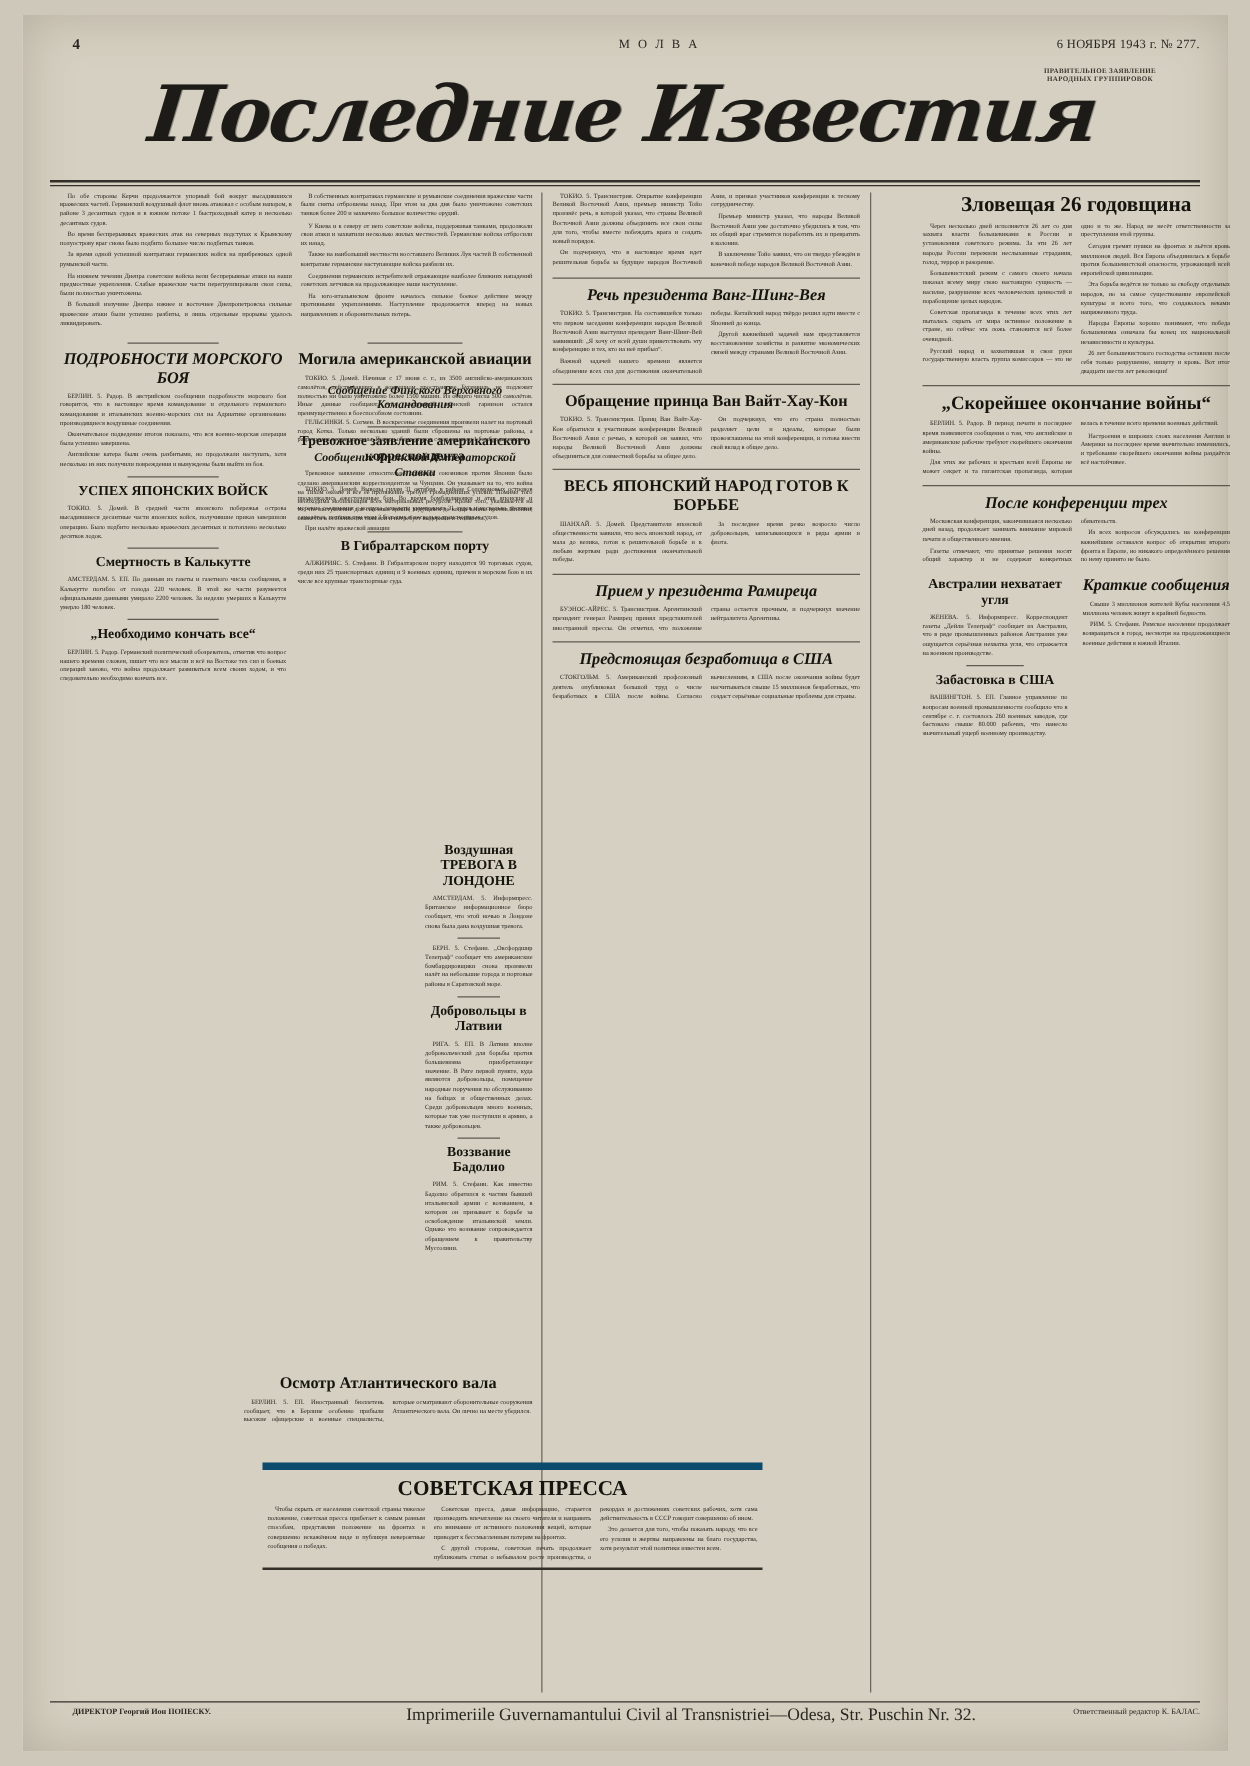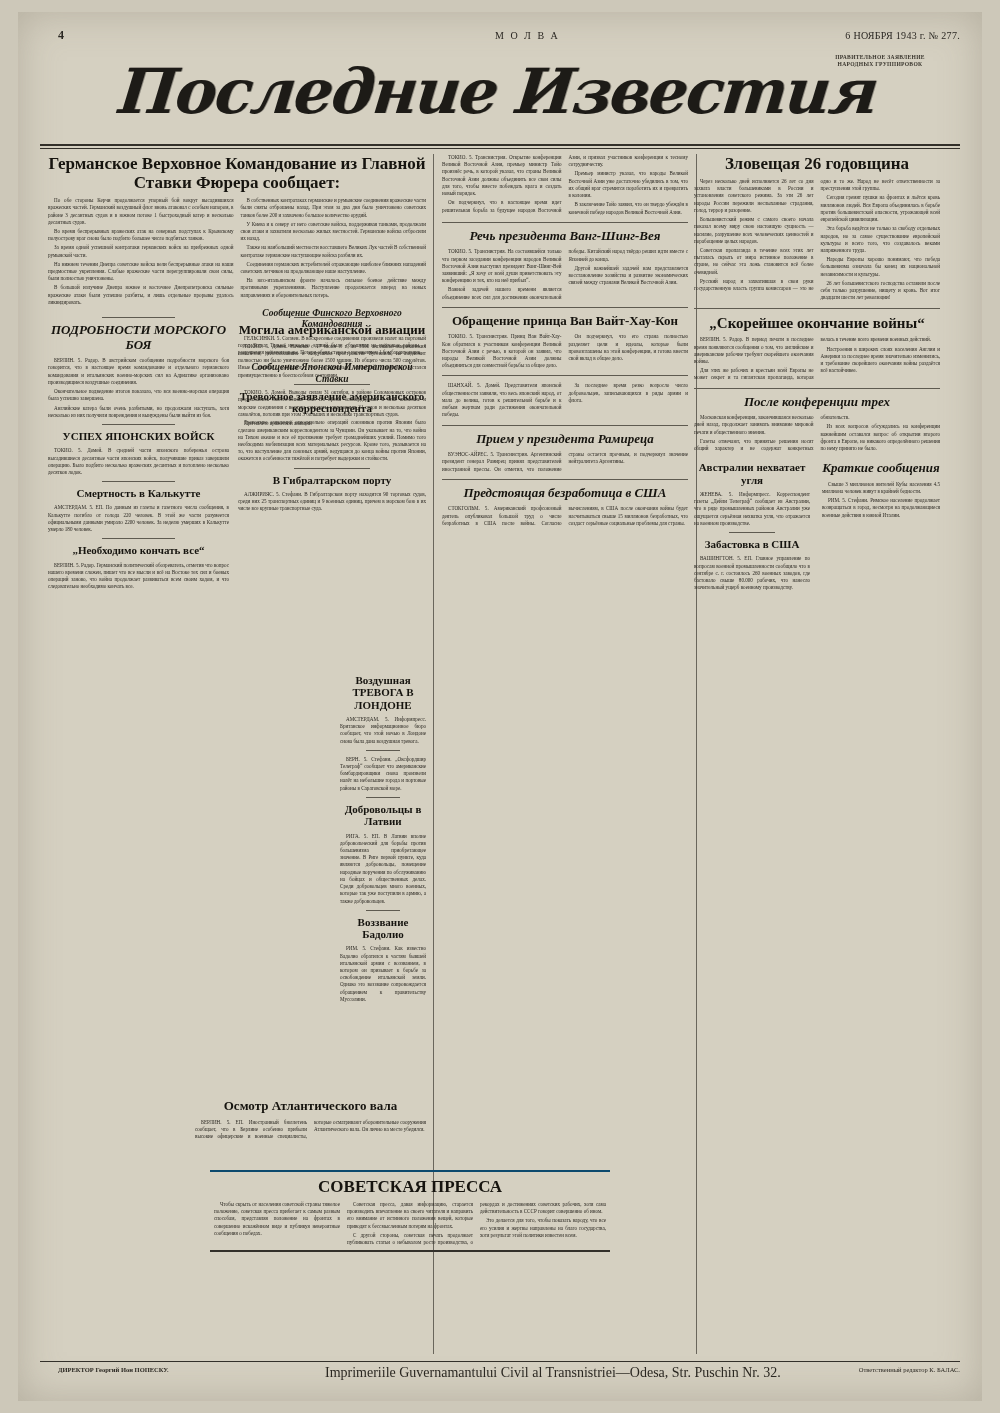--- a/index.html
+++ b/index.html
@@ -164,21 +164,21 @@
   .sep-full {
     margin: 6px 0;
     width: 100%;
     height: 1px;
     background: #5e5a50;
   }
   .two { column-count: 2; column-gap: 7px; }
   .three { column-count: 3; column-gap: 7px; }
 
   .boxwide {
-    border-top: 2px solid #0c4a6e;
+    border-top: 6px solid #0c4a6e;
     border-bottom: 2px solid #33302a;
     padding: 5px 4px 4px 4px;
     margin-top: 6px;
   }
 
   
   .footer {
     position: absolute;
     left: 22px;
     top: 1354px;
@@ -210,21 +210,20 @@
   <div class="rule rule-top"></div>
   <div class="rule rule-top2"></div>
 
   <div class="content">
 
     <div class="vrule" style="left:393px"></div>
     <div class="vrule" style="left:656px"></div>
 
     <div class="col" style="left:8px; width:378px;">
 
-      <h2 class="head h-xl">Германское Верховное Командование из Главной Ставки Фюрера сообщает:</h2>
 
       <div class="body two">
         <p>По обе стороны Керчи продолжается упорный бой вокруг высадившихся вражеских частей. Германский воздушный флот вновь атаковал с особым напором, в районе 3 десантных судов и в южном потоке 1 быстроходный катер и несколько десантных судов.</p>
         <p>Во время беспрерывных вражеских атак на северных подступах к Крымскому полуострову враг снова было подбито большее число подбитых танков.</p>
         <p>За время одной успешной контратаки германских войск на прибрежных одной румынской части.</p>
         <p>На нижнем течении Днепра советские войска вели беспрерывные атаки на наши предмостные укрепления. Слабые вражеские части перегруппировали свои силы, были полностью уничтожены.</p>
         <p>В большой излучине Днепра южнее и восточнее Днепропетровска сильные вражеские атаки были успешно разбиты, и лишь отдельные прорывы удалось ликвидировать.</p>
         <p>В собственных контратаках германские и румынские соединения вражеские части были сняты отброшены назад. При этом за два дня было уничтожено советских танков более 200 и захвачено большое количество орудий.</p>
         <p>У Киева и к северу от него советские войска, поддерживая танками, продолжали свои атаки и захватили несколько жилых местностей. Германские войска отбросили их назад.</p>
         <p>Также на наибольший местности восставшего Великих Лук частей В собственной контратаке германские наступающие войска разбили их.</p>
@@ -347,39 +346,40 @@
       </div>
 
       <div class="sep-full"></div>
       <h2 class="head h-md">Обращение принца Ван Вайт-Хау-Кон</h2>
       <div class="body two">
         <p>ТОКИО. 5. Транснистрия. Принц Ван Вайт-Хау-Кон обратился к участникам конференции Великой Восточной Азии с речью, в которой он заявил, что народы Великой Восточной Азии должны объединиться для совместной борьбы за общее дело.</p>
         <p>Он подчеркнул, что его страна полностью разделяет цели и идеалы, которые были провозглашены на этой конференции, и готова внести свой вклад в общее дело.</p>
       </div>
 
       <div class="sep-full"></div>
+      <h2 class="head h-md">ВЕСЬ ЯПОНСКИЙ НАРОД ГОТОВ К БОРЬБЕ</h2>
       <div class="body two">
         <p>ШАНХАЙ. 5. Домей. Представители японской общественности заявили, что весь японский народ, от мала до велика, готов к решительной борьбе и к любым жертвам ради достижения окончательной победы.</p>
         <p>За последнее время резко возросло число добровольцев, записывающихся в ряды армии и флота.</p>
       </div>
 
       <div class="sep-full"></div>
       <h2 class="head h-md h-it">Прием у президента Рамиреца</h2>
       <div class="body two">
         <p>БУЭНОС-АЙРЕС. 5. Транснистрия. Аргентинский президент генерал Рамирец принял представителей иностранной прессы. Он отметил, что положение страны остается прочным, и подчеркнул значение нейтралитета Аргентины.</p>
       </div>
 
       <div class="sep-full"></div>
       <h2 class="head h-md h-it">Предстоящая безработица в США</h2>
       <div class="body two">
         <p>СТОКГОЛЬМ. 5. Американский профсоюзный деятель опубликовал большой труд о числе безработных в США после войны. Согласно вычислениям, в США после окончания войны будет насчитываться свыше 15 миллионов безработных, что создаст серьёзные социальные проблемы для страны.</p>
       </div>
     </div>
 
-    <div class="col" style="left:654px; width:246px;">
+    <div class="col" style="left:698px; width:246px;">
       <h2 class="head h-xl">Зловещая 26 годовщина</h2>
       <div class="body two">
         <p>Через несколько дней исполняется 26 лет со дня захвата власти большевиками в России и установления советского режима. За эти 26 лет народы России пережили неслыханные страдания, голод, террор и разорение.</p>
         <p>Большевистский режим с самого своего начала показал всему миру свою настоящую сущность — насилие, разрушение всех человеческих ценностей и порабощение целых народов.</p>
         <p>Советская пропаганда в течение всех этих лет пыталась скрыть от мира истинное положение в стране, но сейчас эта ложь становится всё более очевидной.</p>
         <p>Русский народ и захватившая в свои руки государственную власть группа комиссаров — это не одно и то же. Народ не несёт ответственности за преступления этой группы.</p>
         <p>Сегодня гремят пушки на фронтах и льётся кровь миллионов людей. Вся Европа объединилась в борьбе против большевистской опасности, угрожающей всей европейской цивилизации.</p>
         <p>Эта борьба ведётся не только за свободу отдельных народов, но за самое существование европейской культуры и всего того, что создавалось веками напряженного труда.</p>
         <p>Народы Европы хорошо понимают, что победа большевизма означала бы конец их национальной независимости и культуры.</p>
         <p>26 лет большевистского господства оставили после себя только разрушение, нищету и кровь. Вот итог двадцати шести лет революции!</p>

